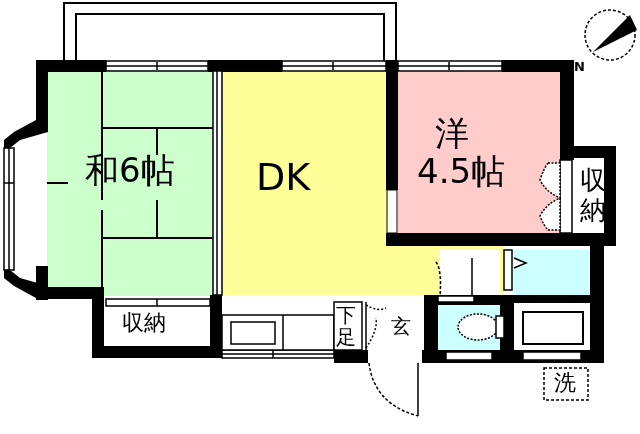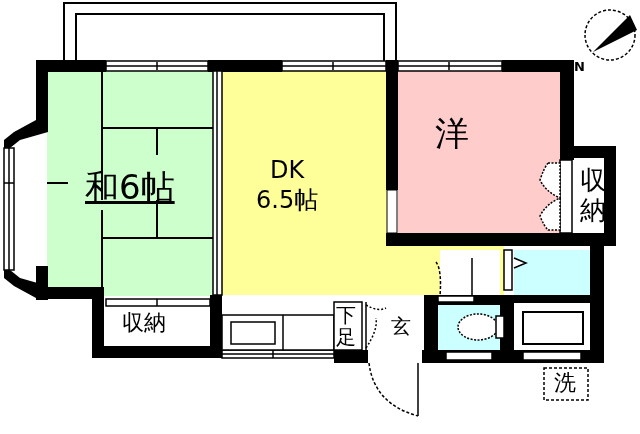--- a/index.html
+++ b/index.html
@@ -152,29 +152,29 @@
   <rect x="387" y="190" width="10" height="43" fill="#fff" stroke="#000" stroke-width="1"></rect>
 
   <rect x="544" y="368" width="44" height="32" fill="none" stroke="#000" stroke-width="1.5" stroke-dasharray="3,2"></rect>
 
   <g>
     <circle cx="610" cy="35" r="25" fill="#fff" stroke="#000" stroke-width="1.5" stroke-dasharray="3,2"></circle>
     <polygon points="593,52 630,15 637,30" fill="#000"></polygon>
   </g>
 </svg>
 
-<div class="room-label" style="left:85px; top:170px; font-size:34px;text-decoration:underline;">和6帖</div>
+<div class="room-label" style="left:85px; top:153px; font-size:34px;">和6帖</div>
 
-<div class="room-label" style="left:256px; top:158px; font-size:24px;">
+<div class="room-label" style="left:256px; top:158px; font-size:38px;">
   <div style="margin-bottom:6px;">DK</div>
-  <div>6.5帖</div>
 </div>
 
 <div class="room-label" style="left:417px; top:116px; font-size:34px;">
   <div style="margin-bottom:4px; padding-left:18px; text-align:left;">洋</div>
+  <div>4.5帖</div>
 </div>
 
 <div class="room-label" style="left:122px; top:312px; font-size:22px;">収納</div>
 
 <div class="room-label" style="left:580px; top:166px; font-size:26px; line-height:1.15;">
   <div>収</div>
   <div>納</div>
 </div>
 
 <div class="room-label" style="left:336px; top:304px; font-size:20px; line-height:1.1;">

